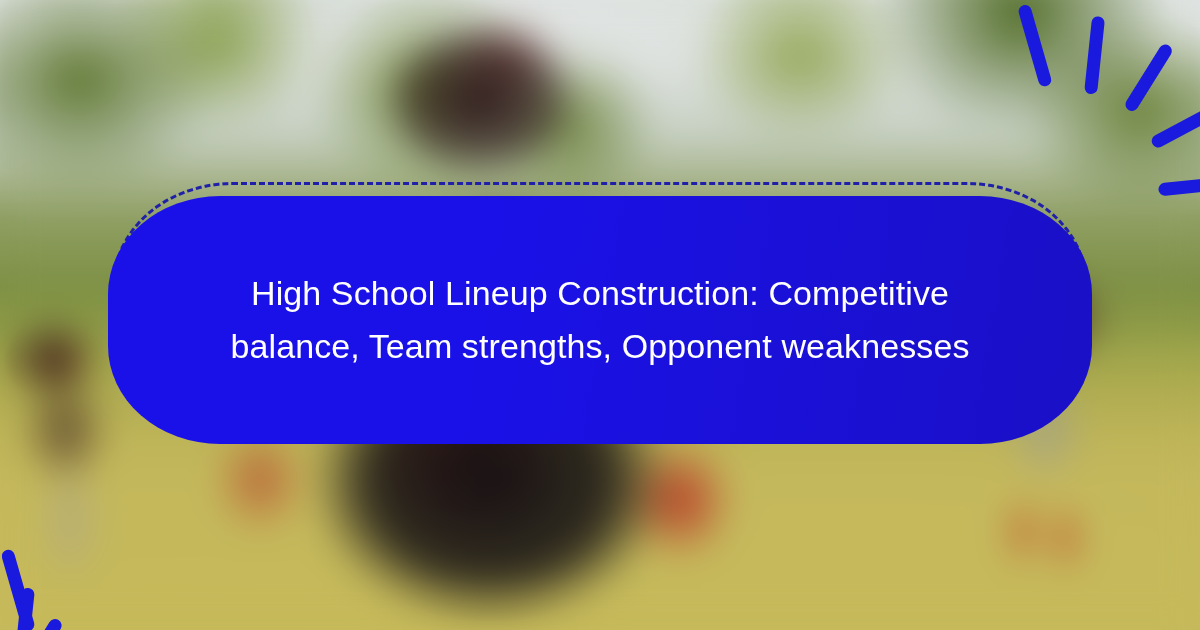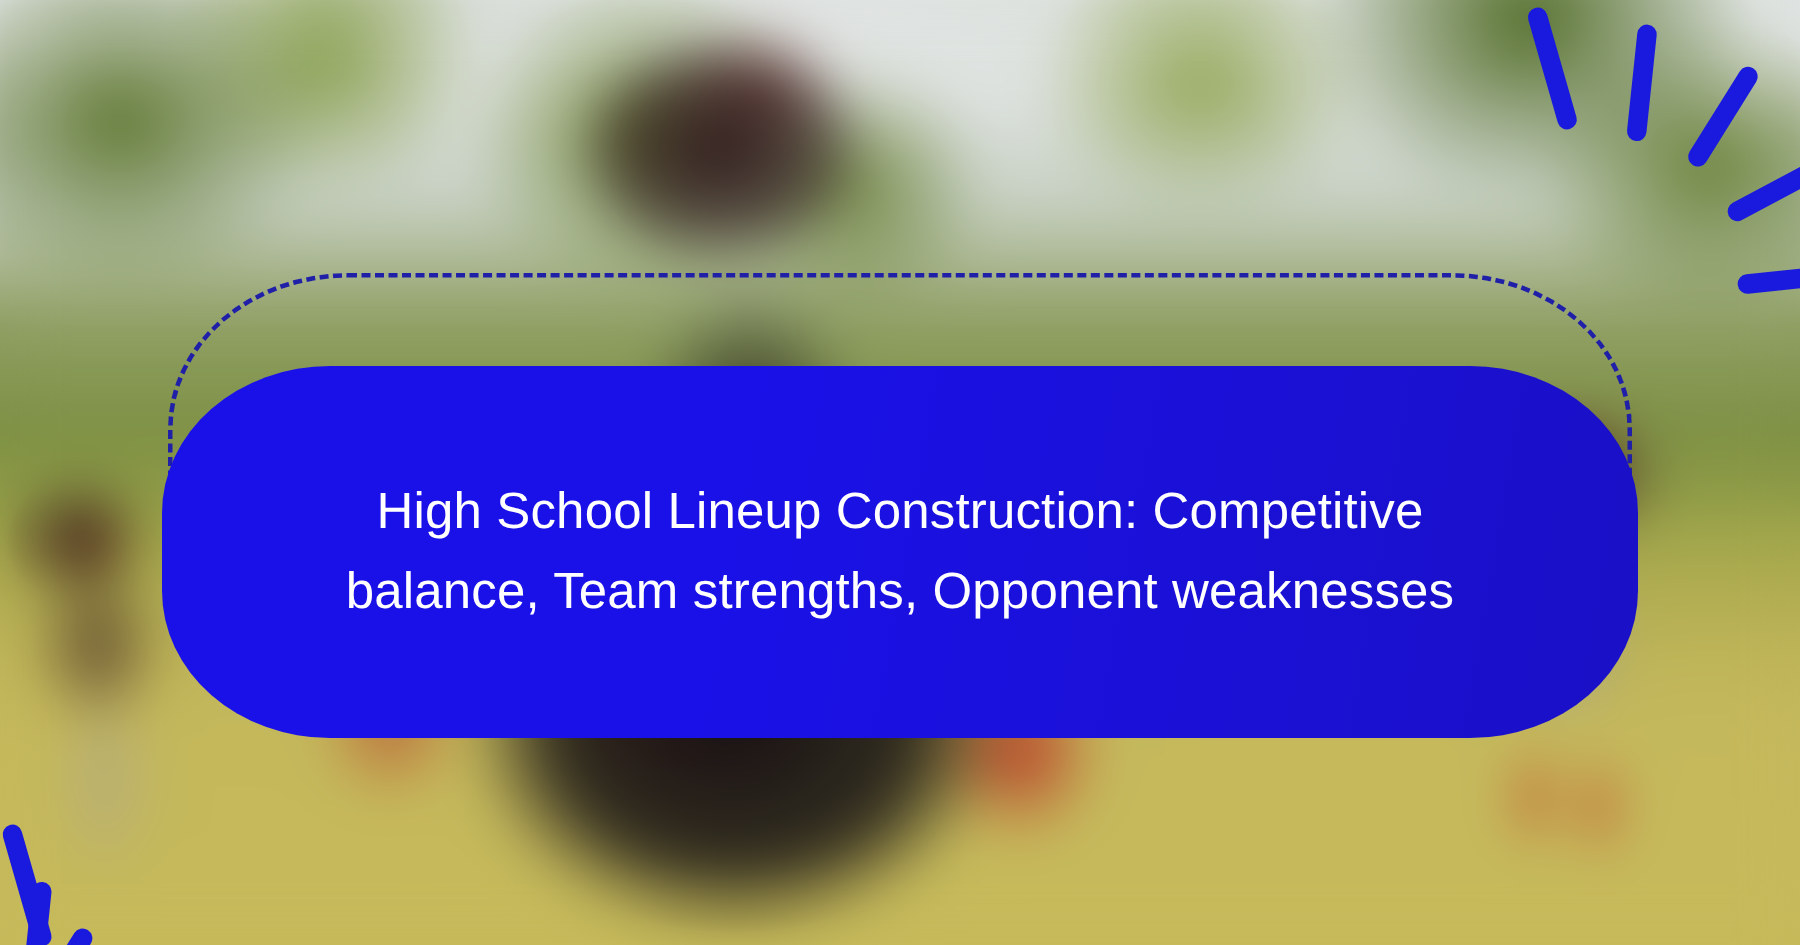--- a/index.html
+++ b/index.html
@@ -137,21 +137,20 @@
     position: absolute;
     left: 0;
     top: 14px;
     width: 984px;
     height: 248px;
     border-radius: 112px / 98px;
     background: linear-gradient(100deg, #1a11e8 0%, #1614e6 38%, #1a12d8 72%, #1a10c6 100%);
     display: flex;
     align-items: center;
     justify-content: center;
-    margin-top: 48px;
   }
   .card-title {
     margin: 0;
     padding: 0 66px;
     text-align: center;
     color: #ffffff;
     font-size: 34px;
     font-weight: 400;
     line-height: 1.56;
     letter-spacing: 0.1px;

